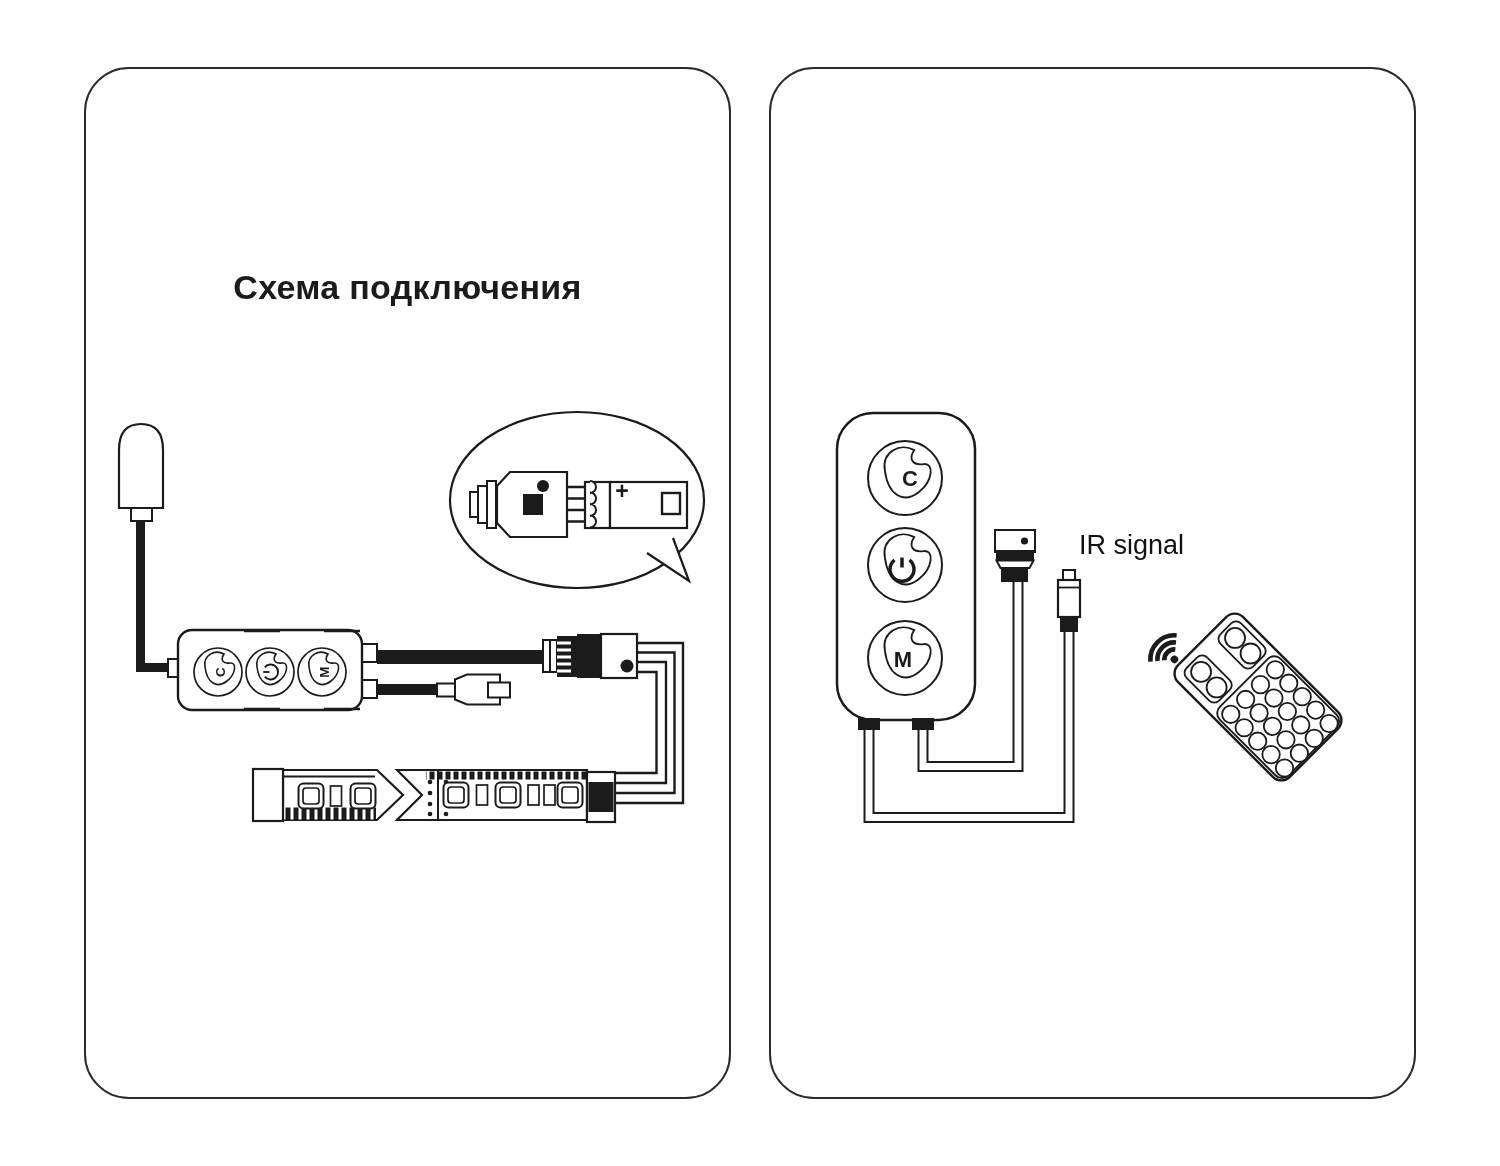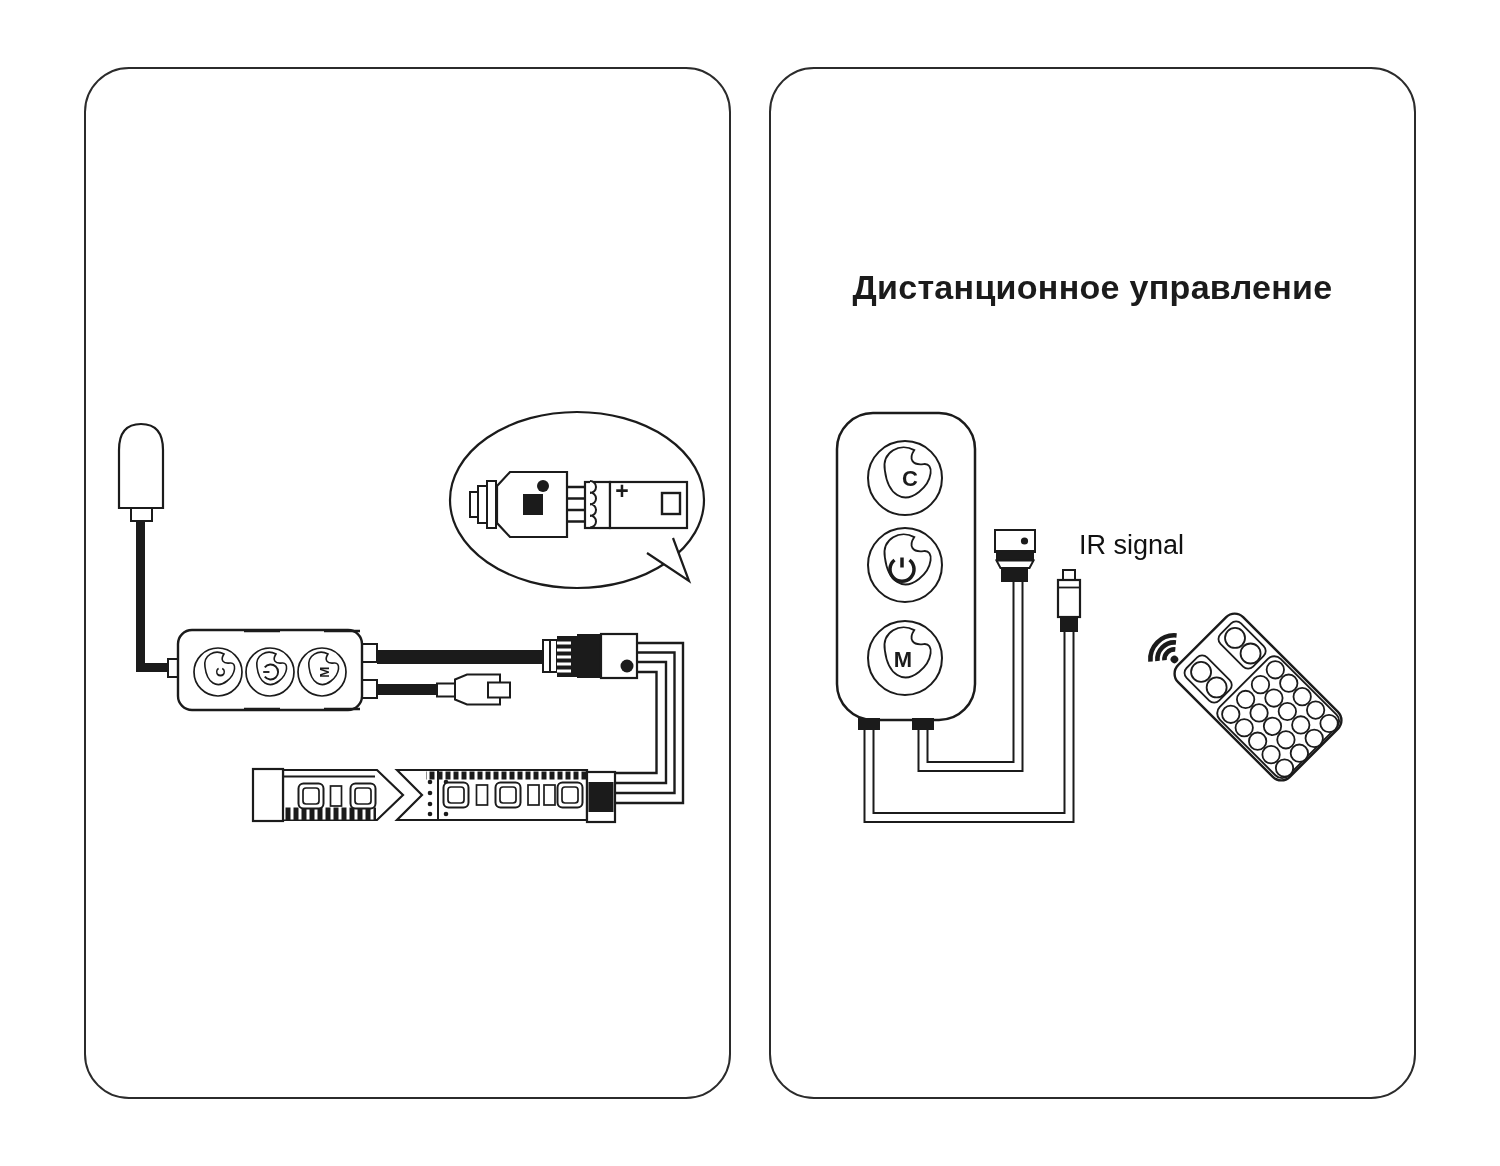--- a/index.html
+++ b/index.html
@@ -19,20 +19,21 @@
   .ln{stroke:#1b1b1b;fill:none}
   .wh{fill:#ffffff;stroke:#1b1b1b}
   .bk{fill:#1b1b1b;stroke:none}
 </style>
 </head>
 <body>
 
 <div id="canvas">
 
   <div class="panel" id="left-panel">
+    <div class="panel-title">Схема подключения</div>
 
     <svg class="diagram" width="647" height="1032" viewBox="0 0 647 1032">
       <defs>
         <pattern id="teethA" width="8" height="14" patternUnits="userSpaceOnUse">
           <rect width="8" height="14" fill="#fff"></rect>
           <rect x="1.5" width="5" height="14" fill="#1b1b1b"></rect>
         </pattern>
         <path id="leafL" d="M -13,-5 C -15,-17 -3,-23 6,-18 C 2,-12 5,-8 12,-9 C 19,-10 18,2 9,9 C -1,17 -11,11 -13,-5 Z"></path>
       </defs>
 
@@ -155,21 +156,20 @@
           <path class="wh" stroke-width="2" d="M506,414 A6,6 0 0 1 506,426 M506,425.5 A6,6 0 0 1 506,437.5 M506,437 A6,6 0 0 1 506,449 M506,448.5 A6,6 0 0 1 506,460.5"></path>
           <rect class="wh" stroke-width="2.2" x="526" y="415" width="77" height="46"></rect>
           <text x="538" y="432" text-anchor="middle" font-size="23">+</text>
           <rect class="ln" stroke-width="2.4" x="578" y="426" width="18" height="21"></rect>
         </g>
       </g>
     </svg>
   </div>
 
   <div class="panel" id="right-panel">
-    <div class="panel-title">Дистанционное управление</div>
 
     <div class="ir-label">IR signal</div>
 
     <svg class="diagram" width="647" height="1032" viewBox="0 0 647 1032">
       <defs>
         <path id="leafR" d="M -13,-5 C -15,-17 -3,-23 6,-18 C 2,-12 5,-8 12,-9 C 19,-10 18,2 9,9 C -1,17 -11,11 -13,-5 Z"></path>
       </defs>
 
       <g>
         <path class="ln" stroke-width="11" d="M154,657 V699.5 H249 V512"></path>

